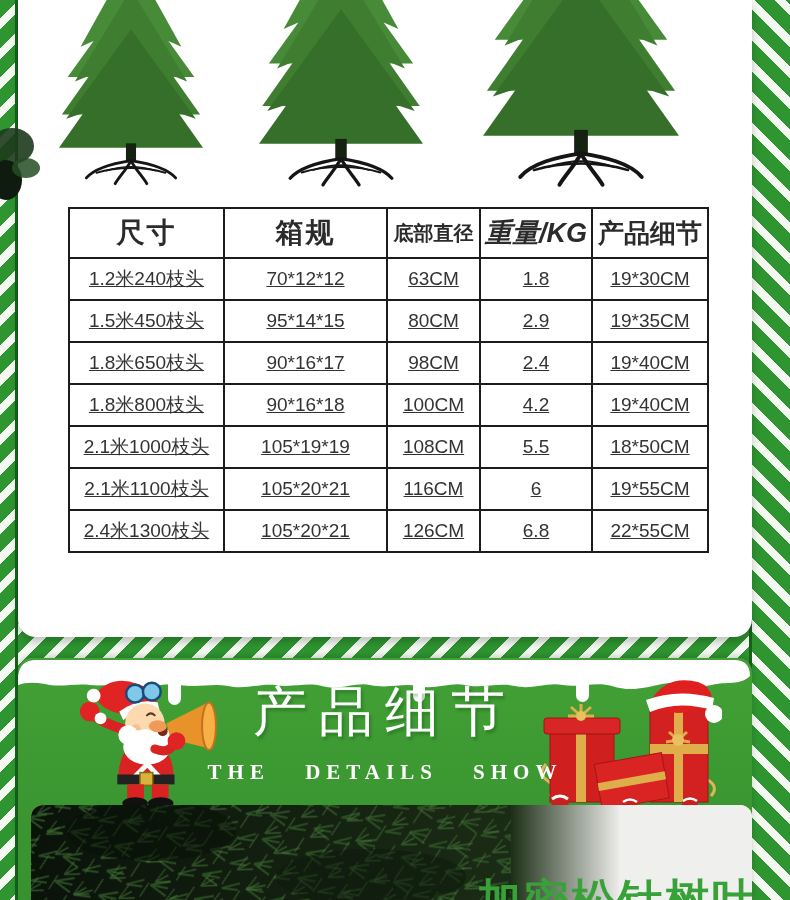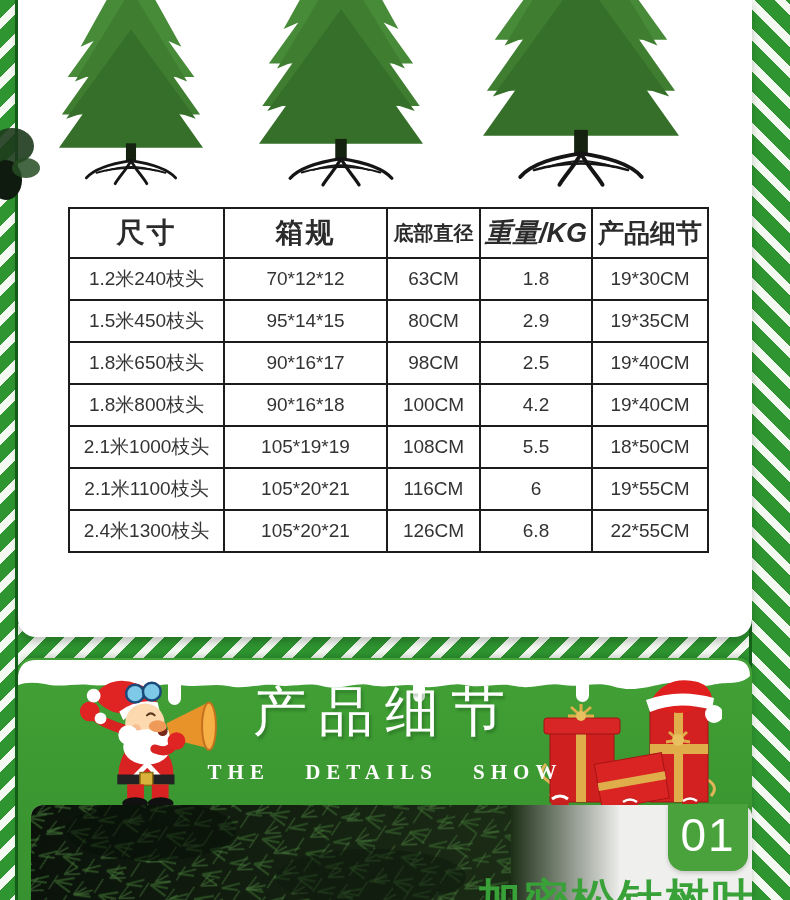--- a/index.html
+++ b/index.html
@@ -36,21 +36,21 @@
   
   .spec-table{
     position:absolute;left:50px;top:207px;border-collapse:collapse;
     table-layout:fixed;width:639px;
   }
   .spec-table th,.spec-table td{
     border:2px solid #1c1c1c;text-align:center;vertical-align:middle;
     padding:0;color:#333;background:#fff;overflow:hidden;white-space:nowrap;
   }
   .spec-table th{height:48px;font-weight:600;color:#2b2b2b;}
-  .spec-table td{height:40px;font-size:19px;}
+  .spec-table td{height:40px;font-size:19px;text-decoration:underline;}
   .spec-table th.c0{font-size:28px;letter-spacing:2px;}
   .spec-table th.c1{font-size:28px;letter-spacing:2px;}
   .spec-table th.c2{font-size:20px;margin-left:25px;}
   .spec-table th.c3{font-size:27px;font-style:italic;}
   .spec-table th.c4{font-size:26px;}
   
   .banner{
     position:absolute;left:18px;top:658px;width:734px;height:242px;z-index:2;
     border-radius:14px 14px 0 0;overflow:hidden;
     background:linear-gradient(180deg,var(--banner-green,#42a136) 0%,#3a9530 70%,#389130 100%);
@@ -148,21 +148,21 @@
             <td>1.5米450枝头</td>
             <td>95*14*15</td>
             <td>80CM</td>
             <td>2.9</td>
             <td>19*35CM</td>
           </tr>
           <tr>
             <td>1.8米650枝头</td>
             <td>90*16*17</td>
             <td>98CM</td>
-            <td>2.5</td>
+            <td>2.4</td>
             <td>19*40CM</td>
           </tr>
           <tr>
             <td>1.8米800枝头</td>
             <td>90*16*18</td>
             <td>100CM</td>
             <td>4.2</td>
             <td>19*40CM</td>
           </tr>
           <tr>
@@ -300,15 +300,14 @@
         <rect x="0" y="0" width="545" height="95" fill="url(#needles)" opacity="0.85"></rect>
         <rect x="0" y="0" width="545" height="95" fill="url(#needles2)" opacity="0.6"></rect>
         <ellipse cx="120" cy="26" rx="85" ry="30" fill="#081108" opacity="0.55"></ellipse>
         <ellipse cx="340" cy="72" rx="95" ry="28" fill="#0c180c" opacity="0.5"></ellipse>
         <rect x="480" y="0" width="110" height="95" fill="url(#fadeg)"></rect>
         <rect x="588" y="0" width="133" height="95" fill="#efefed"></rect>
       </svg>
       <div class="caption">加密松针树叶</div>
     </div>
 
-    <div class="num-badge">01</div>
   </div>
 </div>
 
 </body></html>

